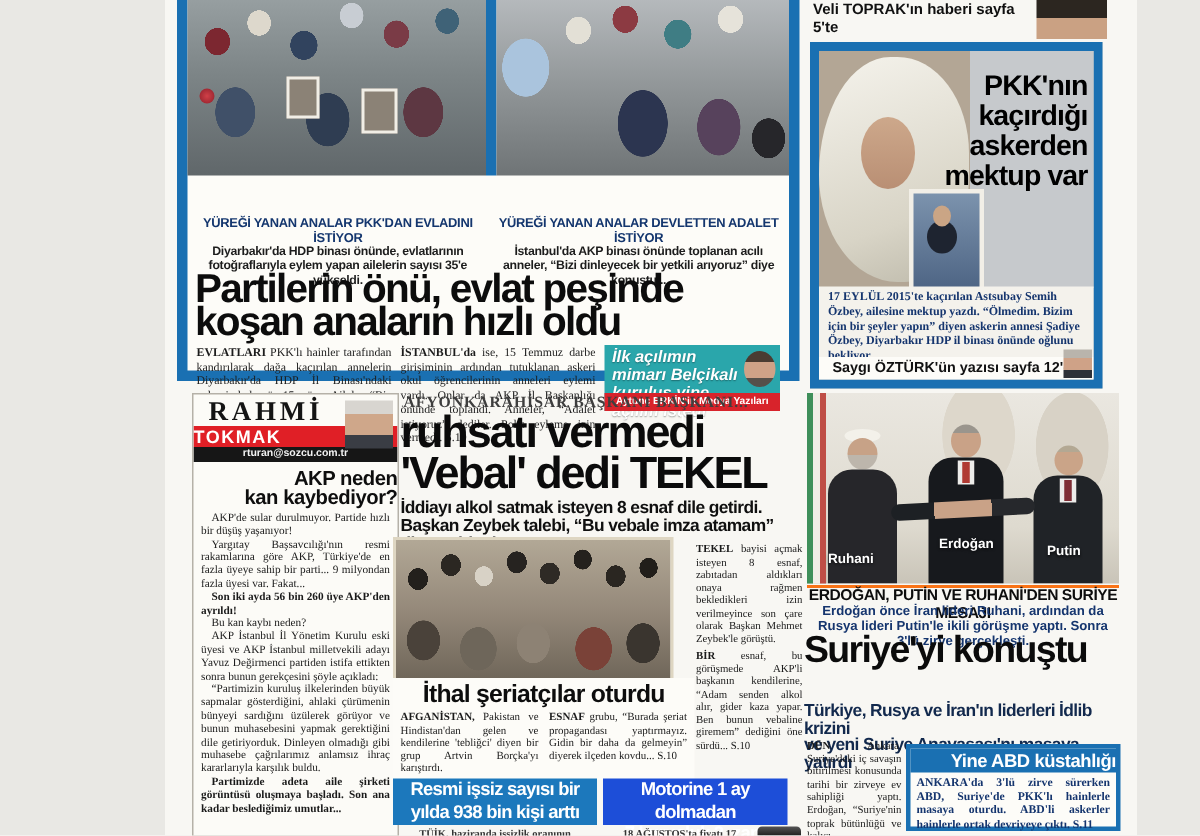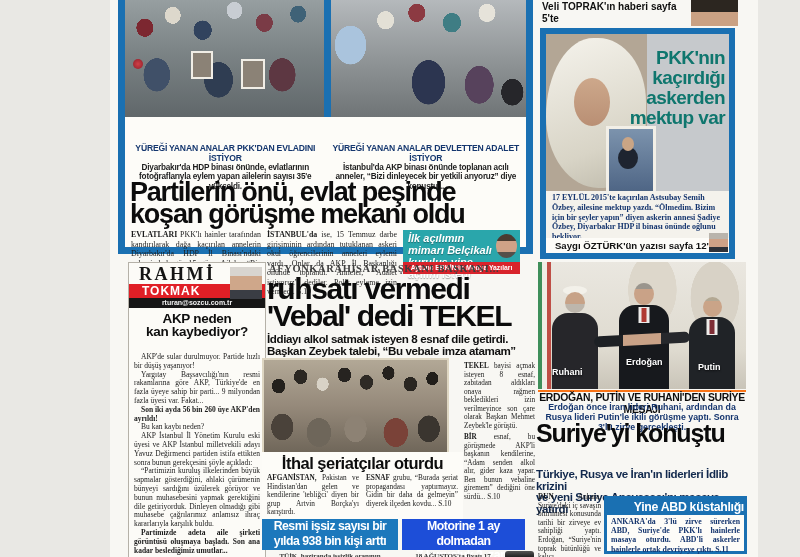--- a/index.html
+++ b/index.html
@@ -72,39 +72,39 @@
   .scarf{position:absolute;left:0;top:4px;width:100px;height:150px;
          border-radius:50% 50% 45% 55%/55% 45% 50% 50%;
          background:linear-gradient(160deg,#f5f3ec,#d8d4c6 70%,#bdb9aa);}
   .face{position:absolute;left:28px;top:44px;width:36px;height:48px;border-radius:50%;
         background:linear-gradient(#cda88b,#b98f74);}
   .portrait{position:absolute;left:60px;top:92px;width:44px;height:64px;background:#f2efe7;padding:3px;}
   .portrait-inner{width:100%;height:100%;background:linear-gradient(#7c93ad,#4d6484);position:relative;}
   .phead{position:absolute;left:13px;top:8px;width:12px;height:14px;border-radius:50%;background:#caa585;
          box-shadow:0 14px 0 4px #1e2430;}
   .mektup-headline{position:absolute;right:4px;top:14px;width:102px;margin:0;text-align:right;
-                   font:900 19px/20px "Liberation Sans",sans-serif;color:#0f766e;letter-spacing:-0.6px;}
+                   font:900 19px/20px "Liberation Sans",sans-serif;color:#000000;letter-spacing:-0.6px;}
   .mektup-caption{position:absolute;left:0;bottom:15px;width:171px;height:45px;background:#f4f2ec;
                   padding:2px 6px 0;font:bold 8px/9.8px "Liberation Serif",serif;color:#15356e;}
   .mektup-byline{position:absolute;left:0;bottom:0;width:100%;height:15px;background:#fdfcf8;
                  font:800 9.6px/15px "Liberation Sans",sans-serif;color:#111;text-align:center;}
   .mektup-byline-photo{position:absolute;right:1px;bottom:1px;width:19px;height:19px;
                  background:linear-gradient(180deg,#b9b4ac 0 30%,#cfa287 30% 72%,#2e3138 72%);}
 
   
   .box-tokmak{position:absolute;left:128px;top:262px;width:136px;height:294px;background:#fcfbf7;
               border:1px solid #b5b1a8;overflow:hidden;}
   .tname{padding:4px 0 0 10px;}
   .tname div{font:900 18px/15px "Liberation Serif",serif;letter-spacing:2.5px;color:#141414;}
   .tname-photo{position:absolute;right:3px;top:4px;width:32px;height:32px;
                background:linear-gradient(180deg,#d8d5d0 0 28%,#cfa78a 28% 72%,#3a3d44 72%);}
   .tokmak-strip{margin-top:2px;height:14px;background:#e01f26;color:#fff;
-                font:900 12px/14px "Liberation Sans",sans-serif;padding-left:13px;letter-spacing:1px;}
+                font:900 12px/14px "Liberation Sans",sans-serif;padding-left:0;letter-spacing:1px;}
   .temail{height:10px;background:#161616;color:#f2f2f2;font:bold 7px/10px "Liberation Sans",sans-serif;text-align:center;}
-  .theadline{margin:4px 0 15px;text-align:center;}
+  .theadline{margin:4px 0 3px;text-align:right;}
   .theadline span{display:block;font:800 13.5px/13px "Liberation Sans",sans-serif;color:#0e0e0e;letter-spacing:-0.3px;}
   .tbody{padding:0 5px;font:7.5px/8.8px "Liberation Serif",serif;text-align:justify;color:#1a1a1a;}
   .tbody p{text-indent:7px;}
   .bold-p{font-weight:bold;}
 
   
   .vebal-kicker{position:absolute;left:269px;top:263px;width:264px;
                 font:800 10.5px/11px "Liberation Serif",serif;color:#3e3e3e;letter-spacing:0.6px;}
   .vebal-headline{position:absolute;left:267px;top:275px;width:268px;margin:0;}
   .vebal-headline span{display:block;font:900 30px/27px "Liberation Sans",sans-serif;
@@ -221,21 +221,21 @@
         <div class="cap-title">YÜREĞİ YANAN ANALAR PKK'DAN EVLADINI İSTİYOR</div>
         <div class="cap-text">Diyarbakır'da HDP binası önünde, evlatlarının fotoğraflarıyla eylem yapan ailelerin sayısı 35'e yükseldi.</div>
       </div>
       <div class="cap">
         <div class="cap-title">YÜREĞİ YANAN ANALAR DEVLETTEN ADALET İSTİYOR</div>
         <div class="cap-text">İstanbul'da AKP binası önünde toplanan acılı anneler, “Bizi dinleyecek bir yetkili arıyoruz” diye konuştu...</div>
       </div>
     </div>
     <h1 class="analar-headline">
       <span>Partilerin önü, evlat peşinde</span>
-      <span>koşan görüşme mekanı oldu</span>
+      <span>koşan anaların hızlı oldu</span>
     </h1>
     <div class="analar-body">
       <p class="acol"><span class="lead">EVLATLARI</span><span> PKK'lı hainler tarafından kandırılarak dağa kaçırılan annelerin Diyarbakır'da HDP İl Binası'ndaki eyleminde bugün 15. gün... Aileler, “Biz çocuğumuzun peşindeyiz” diye haykırdı. Eyleme İran'dan da 5 aile katıldı...</span></p>
       <p class="acol"><span class="lead">İSTANBUL'da</span><span> ise, 15 Temmuz darbe girişiminin ardından tutuklanan askeri okul öğrencilerinin anneleri eylemi vardı. Onlar da AKP İl Başkanlığı önünde toplandı. Anneler, “Adalet istiyoruz” dediler. Polis eyleme izin vermedi. S.10</span></p>
       <div class="inset">
         <div class="inset-title">İlk açılımın mimarı Belçikalı kuruluş yine açılım istedi</div>
         <div class="inset-photo"></div>
         <div class="inset-byline">Aytunç ERKİN'in Medya Yazıları 12'de</div>
       </div>
     </div>

